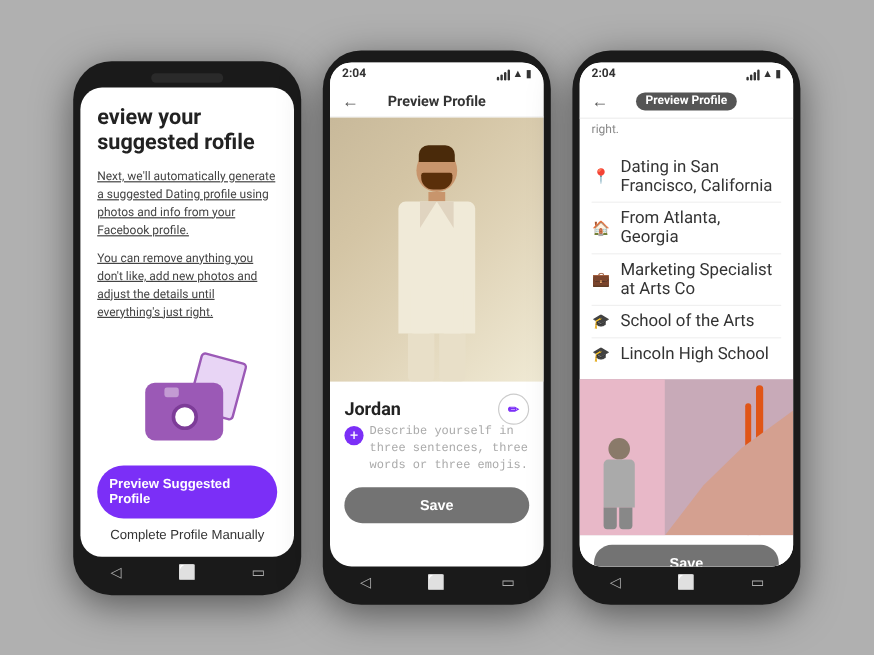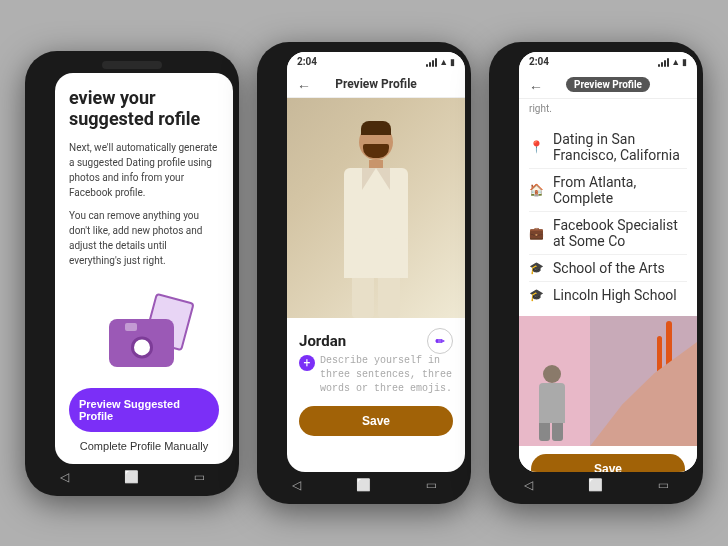--- a/index.html
+++ b/index.html
@@ -32,21 +32,20 @@
       background: #2a2a2a;
       border-radius: 4px;
       margin-bottom: 4px;
     }
 
     .phone-screen {
       background: #fff;
       border-radius: 18px;
       overflow: hidden;
       position: relative;
-      margin-left: 24px;
     }
 
     .phone-bottom-bar {
       display: flex;
       justify-content: space-around;
       align-items: center;
       padding: 6px 0 2px;
       width: 100%;
     }
 
@@ -106,20 +105,21 @@
       color: #222;
       line-height: 1.2;
       margin-bottom: 10px;
     }
 
     .phone1-body {
       font-size: 10px;
       color: #444;
       line-height: 1.5;
       margin-bottom: 10px;
+      text-decoration: underline;
     }
 
     .phone1-body p { margin-bottom: 8px; }
 
     .phone1-illustration {
       display: flex;
       justify-content: center;
       align-items: center;
       flex: 1;
       margin-bottom: 10px;
@@ -284,21 +284,21 @@
     }
 
     .describe-text {
       font-size: 10px;
       color: #aaa;
       line-height: 1.4;
       font-family: Liberation Mono, monospace;
     }
 
     .save-btn {
-      background: #a16207;
+      background: #737373;
       color: #fff;
       border: none;
       border-radius: 24px;
       padding: 8px;
       font-size: 12px;
       font-weight: bold;
       width: 100%;
       cursor: pointer;
     }
 
@@ -490,25 +490,25 @@
 
     <div style="padding:4px 10px;font-size:10px;color:#888;">right.</div>
 
     <div class="phone3-info-list">
       <div class="info-row">
         <div class="info-icon">📍</div>
         <span class="info-text">Dating in San Francisco, California</span>
       </div>
       <div class="info-row">
         <div class="info-icon">🏠</div>
-        <span class="info-text">From Atlanta, Complete</span>
+        <span class="info-text">From Atlanta, Georgia</span>
       </div>
       <div class="info-row">
         <div class="info-icon">💼</div>
-        <span class="info-text">Facebook Specialist at Some Co</span>
+        <span class="info-text">Marketing Specialist at Arts Co</span>
       </div>
       <div class="info-row">
         <div class="info-icon">🎓</div>
         <span class="info-text">School of the Arts</span>
       </div>
       <div class="info-row">
         <div class="info-icon">🎓</div>
         <span class="info-text">Lincoln High School</span>
       </div>
     </div>

